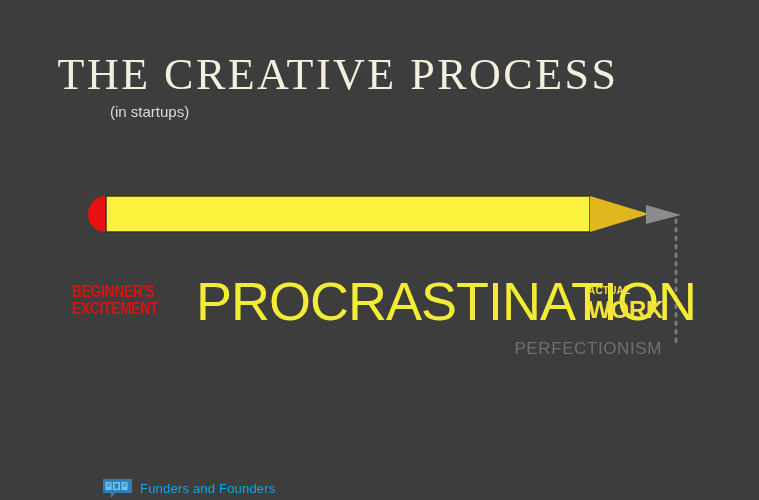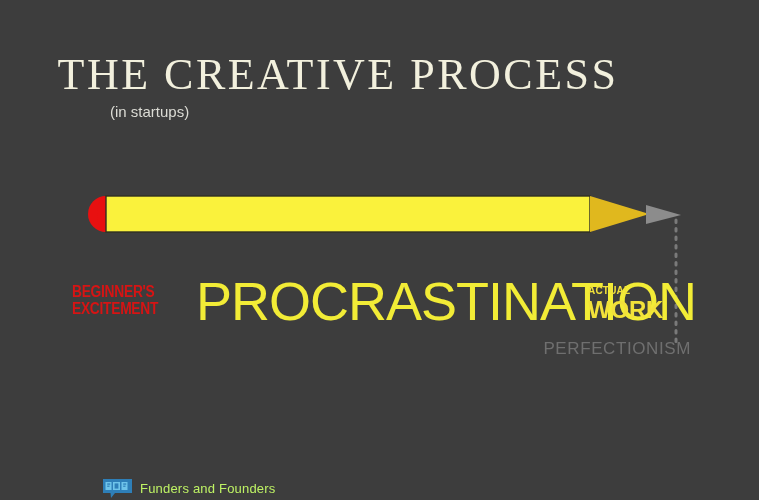--- a/index.html
+++ b/index.html
@@ -101,21 +101,21 @@
   .label-actualwork .big {
     display: block;
     font-size: 24px;
     line-height: 26px;
     font-weight: bold;
     letter-spacing: -0.2px;
   }
 
   .label-perfectionism {
     position: absolute;
-    left: 413px;
+    left: 384px;
     top: 339px;
     width: 278px;
     text-align: right;
     color: #6f6f6f;
     font-family: "Liberation Sans", sans-serif;
     font-size: 17px;
     letter-spacing: 0.6px;
   }
 
   
@@ -128,21 +128,21 @@
     gap: 8px;
   }
   .footer-logo {
     display: block;
     width: 29px;
     height: 19px;
   }
   .footer-text {
     font-family: "Liberation Sans", sans-serif;
     font-size: 13px;
-    color: #bef264;
+    color: #0ea5e9;
     letter-spacing: 0.2px;
   }
 </style>
 </head>
 <body>
 
 <div id="poster">
 
   <div class="title">THE CREATIVE PROCESS</div>
   <div class="subtitle">(in startups)</div>

